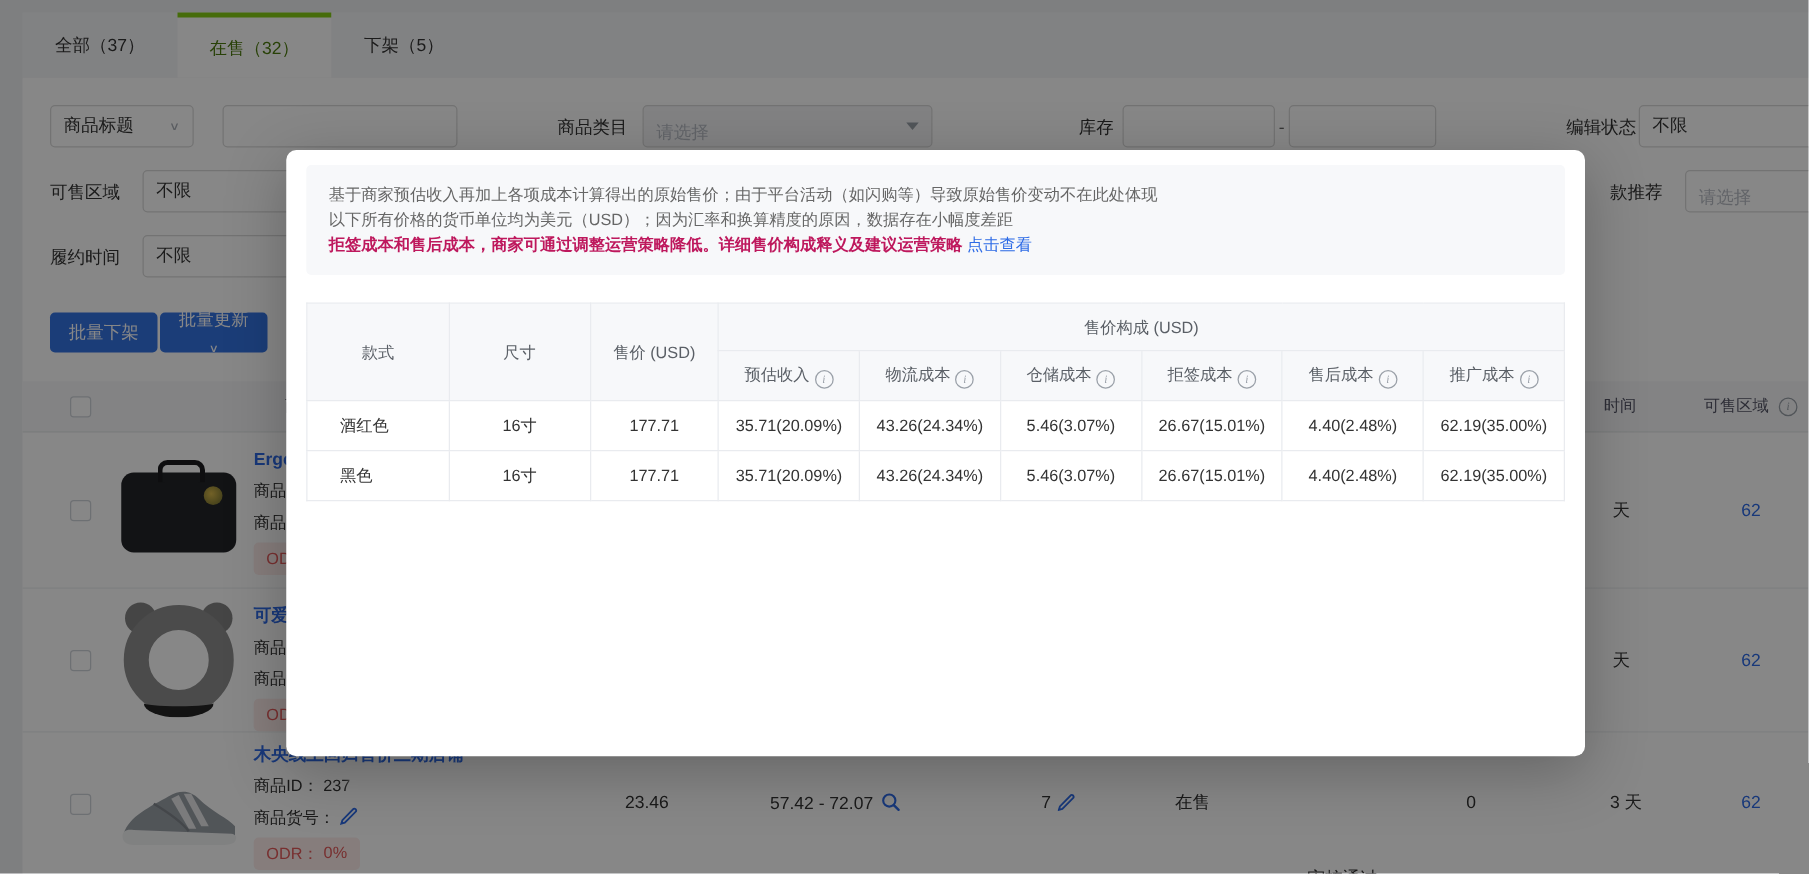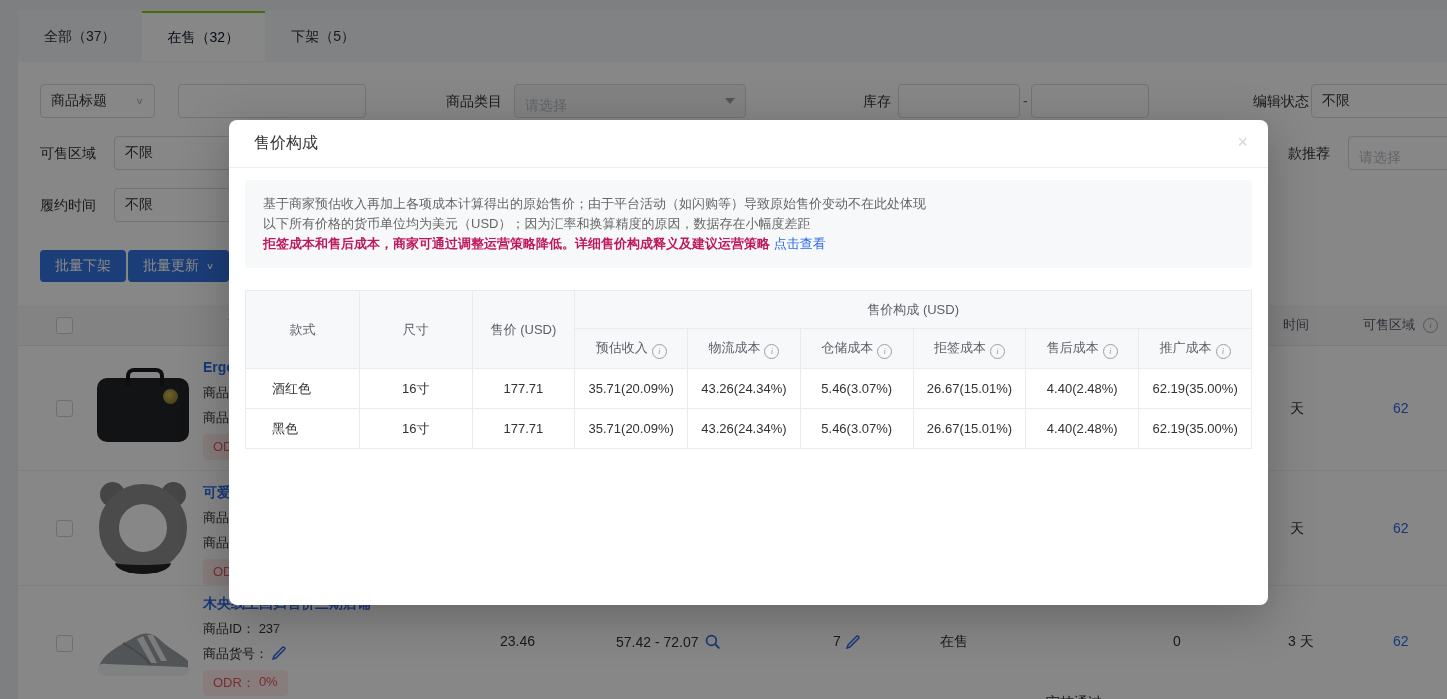--- a/index.html
+++ b/index.html
@@ -1,23 +1,23 @@
 <!DOCTYPE html>
 <html><head>
 <meta charset="utf-8">
 <style>
   html,body{margin:0;padding:0;}
   .screen{position:relative;width:1447px;height:699px;overflow:hidden;background:#eef0f2;
           font-family:"Liberation Sans","DejaVu Sans",sans-serif;-webkit-font-smoothing:antialiased;}
   
   .page{position:absolute;inset:0;background:#eef0f2;}
   .tabbar{position:absolute;left:18px;right:0;top:10px;height:52px;background:#f4f5f7;
-          border-bottom:1px solid #e3e5e8;display:flex;align-items:center;}
+          border-bottom:1px solid #e3e5e8;display:flex;align-items:flex-end;}
   .tab{padding:0 26px;line-height:52px;font-size:14px;color:#333;cursor:pointer;}
-  .tab.active{background:#fff;border-top:2px solid #84cc16;line-height:48px;color:#0f172a;}
+  .tab.active{background:#fff;border-top:4px solid #84cc16;line-height:48px;color:#4d7c0f;}
   .tutorial{margin-left:52px;display:flex;align-items:center;gap:20px;font-size:14px;color:#333;}
   .link{color:#2e6be6;cursor:pointer;text-decoration:none;}
   .filterzone{position:absolute;left:18px;right:0;top:62px;height:243px;background:#fff;}
   .flabel{position:absolute;font-size:14px;color:#333;line-height:34px;white-space:nowrap;}
   .fbox{position:absolute;height:34px;box-sizing:border-box;background:#fff;border:1px solid #d9d9d9;
         border-radius:4px;display:flex;align-items:center;padding:0 10px;font-size:14px;color:#333;}
   .fbox.disabled{background:#f5f6f8;}
   .ph{color:#b9bdc5;margin-top:10px;}
   .chev{margin-left:auto;color:#a9aeb6;font-size:12px;transform:scaleY(.75);}
   .tri{margin-left:auto;width:0;height:0;border-left:5px solid transparent;border-right:5px solid transparent;border-top:6px solid #9aa0a8;}
@@ -116,21 +116,21 @@
       </div>
 
       <div class="flabel" style="left:22px;top:126px;">履约时间</div>
       <div class="fbox" style="left:96px;top:126px;width:210px;">
         <span>不限</span>
       </div>
 
       <div class="btn" style="left:22px;top:188px;">
         <span>批量下架</span>
       </div>
-      <div class="btn" style="left:110px;top:188px;">
+      <div class="btn" style="left:110px;top:188px;flex-direction:column;">
         <span>批量更新</span>
         <span class="chevw">∨</span>
       </div>
       <div class="btn" style="left:218px;top:188px;width:60px;"></div>
     </div>
 
     <div class="ptable">
       <div class="phead">
         <div class="checkbox" style="left:38px;top:12px;"></div>
         <div class="phc" style="left:210px;">商品</div>
@@ -230,24 +230,20 @@
         <div class="cellval" style="left:1155px;top:48px;">0</div>
         <div class="cellval" style="left:1270px;top:48px;">3 天</div>
         <div class="cellval bluelink" style="left:1375px;top:48px;">62</div>
       </div>
     </div>
   </div>
 
   <div class="overlay"></div>
 
   <div class="modal">
-    <div class="mhead">
-      <span>售价构成</span>
-      <span class="mclose">×</span>
-    </div>
 
     <div class="mnotice">
       <div>基于商家预估收入再加上各项成本计算得出的原始售价；由于平台活动（如闪购等）导致原始售价变动不在此处体现</div>
       <div>以下所有价格的货币单位均为美元（USD）；因为汇率和换算精度的原因，数据存在小幅度差距</div>
       <div>
         <span class="bold">拒签成本和售后成本，商家可通过调整运营策略降低。详细售价构成释义及建议运营策略</span>
         <span class="link">点击查看</span>
       </div>
     </div>
 

